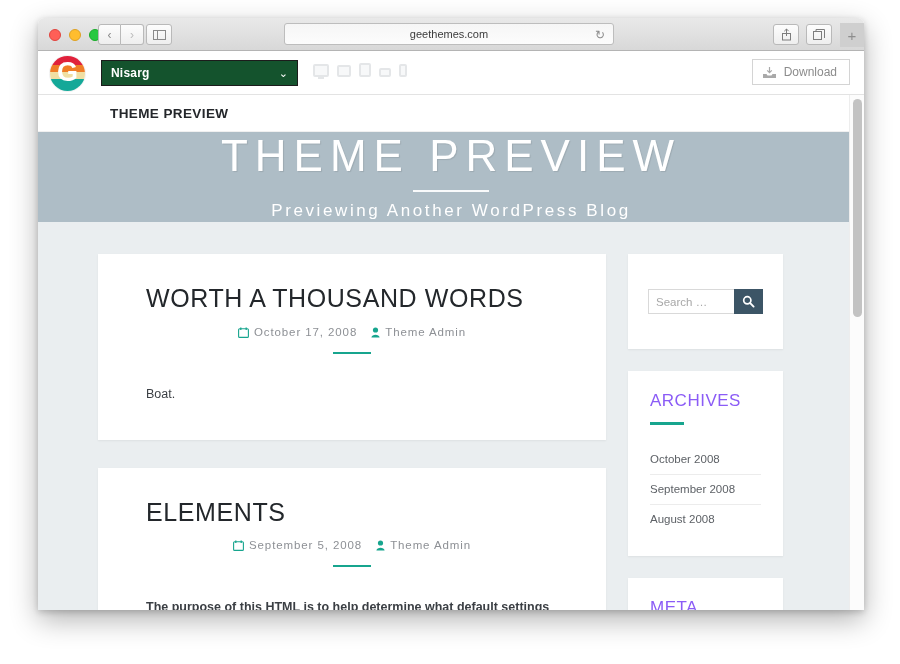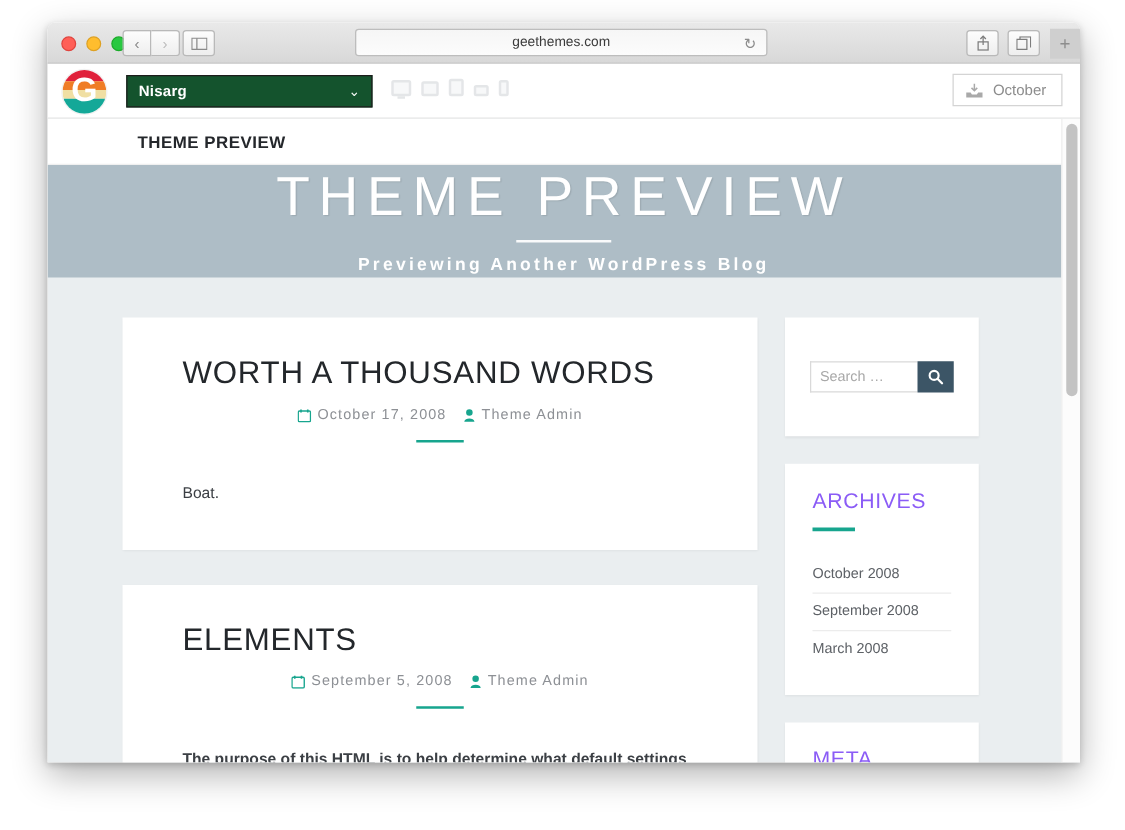--- a/index.html
+++ b/index.html
@@ -186,22 +186,22 @@
     font-family: "Liberation Sans", sans-serif;
     font-size: 44px; font-weight: 300; color: #ffffff;
     letter-spacing: 7px; line-height: 1;
     text-shadow: 1px 1px 1px rgba(0,0,0,0.10);
   }
   #hero-rule {
     width: 76px; height: 2px; background: #ffffff;
     margin: 12px 0 9px 0; opacity: 0.92;
   }
   #hero-tagline {
-    font-size: 14px; color: #ffffff; letter-spacing: 2.6px;
-    font-weight: 700;
+    font-size: 17px; color: #ffffff; letter-spacing: 2.6px;
+    font-weight: 400;
   }
 
   #site-body {
     display: flex; gap: 22px;
     padding: 32px 46px 0 60px;
   }
   #main-column { width: 508px; flex: none; }
   #sidebar-column { width: 155px; flex: none; }
 
   .post-card {
@@ -355,21 +355,21 @@
       <span class="dev tablet-p"></span>
       <span class="dev phone-l"></span>
       <span class="dev phone-p"></span>
     </div>
 
     <div id="download-button">
       <svg width="15" height="13" viewBox="0 0 15 13">
         <path d="M1 8 L1 12 L14 12 L14 8 L10.5 8 L9.5 9.6 L5.5 9.6 L4.5 8 Z" fill="#a9a9a9"></path>
         <path d="M7.5 1 L7.5 6.5 M5.2 4.3 L7.5 6.6 L9.8 4.3" fill="none" stroke="#a9a9a9" stroke-width="1.2"></path>
       </svg>
-      <span id="download-label">October</span>
+      <span id="download-label">Download</span>
     </div>
   </div>
 
   <div id="site-preview">
 
     <div id="site-nav">
       <span id="site-nav-title">THEME PREVIEW</span>
     </div>
 
     <div id="hero">
@@ -445,21 +445,21 @@
             </button>
           </div>
         </div>
 
         <div class="widget">
           <div class="widget-title">ARCHIVES</div>
           <div class="widget-rule"></div>
           <ul class="widget-list">
             <li>October 2008</li>
             <li>September 2008</li>
-            <li>March 2008</li>
+            <li>August 2008</li>
           </ul>
         </div>
 
         <div class="widget">
           <div class="widget-title">META</div>
         </div>
 
       </div>
     </div>
 

